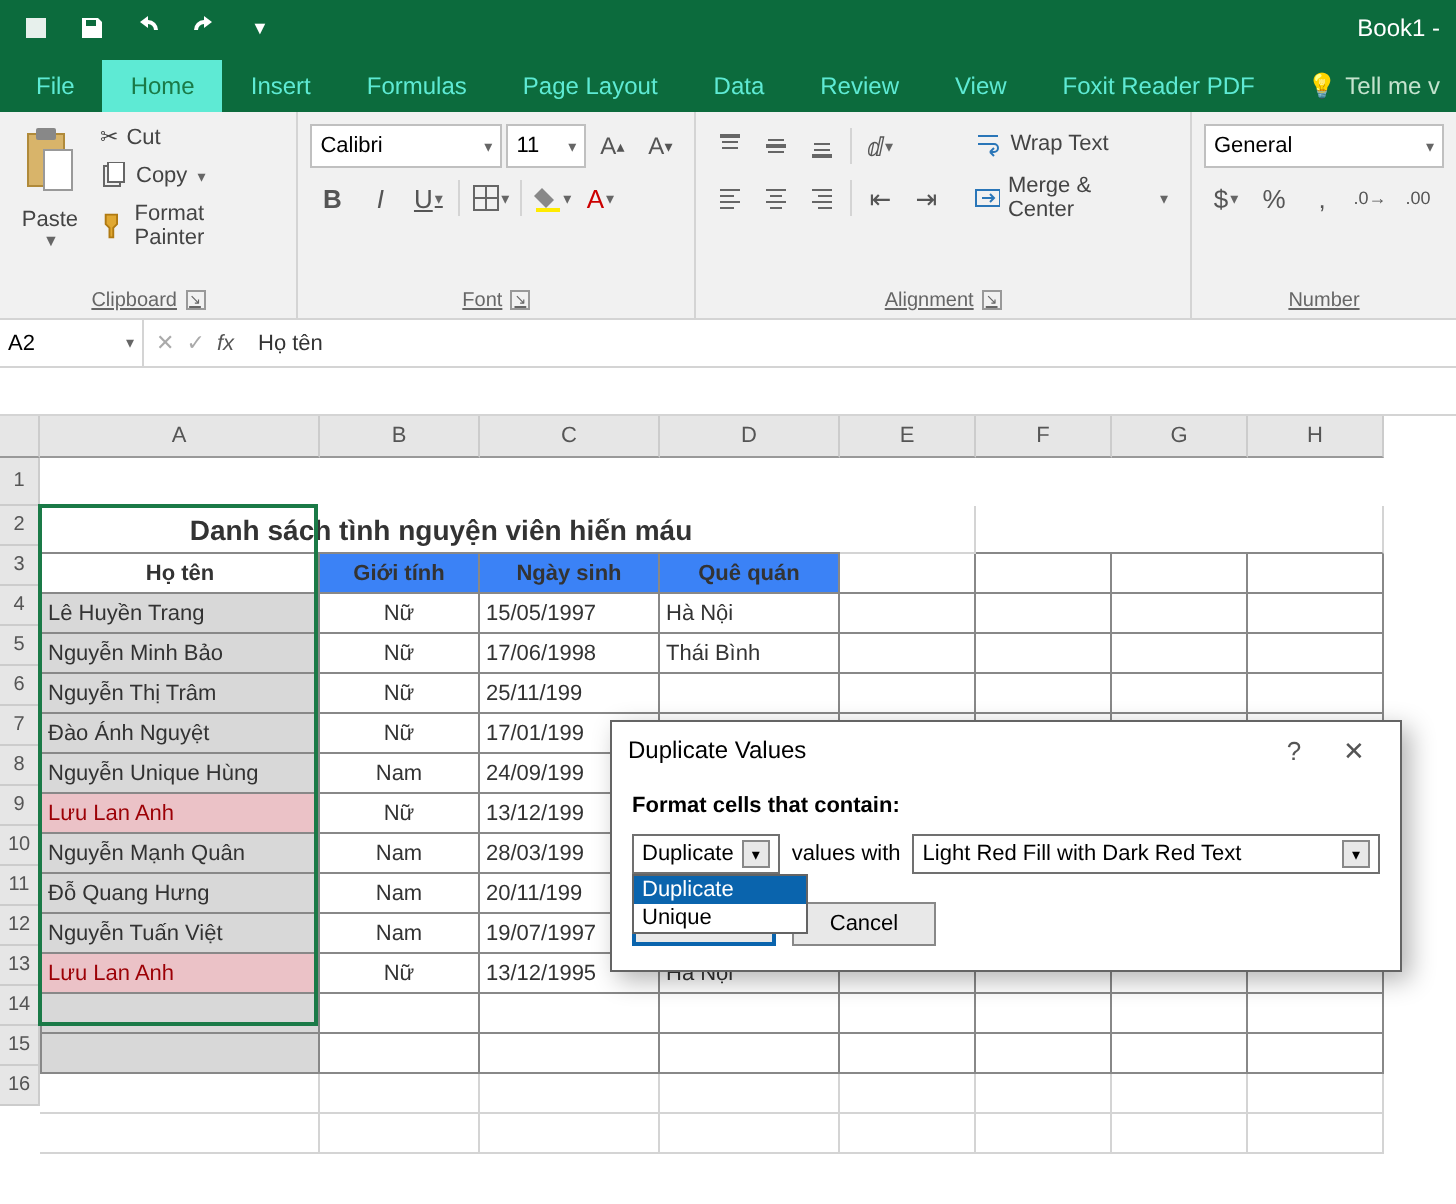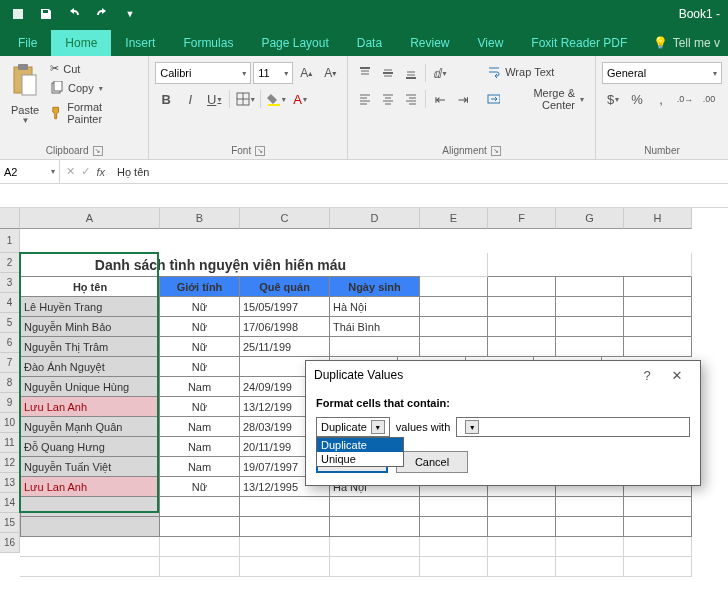--- a/index.html
+++ b/index.html
@@ -15,47 +15,47 @@
 .tabs { background: #0c6b3d; height: 28px; display: flex; align-items: flex-end; padding-left: 4px; }
 .tab { color: #5eead4; font-size: 12px; padding: 6px 14px; cursor: pointer; }
 .tab.file { background: #0c6b3d; }
 .tab.active { background: #5eead4; color: #1a7a47; }
 .tellme { color: #c4e3ce; font-size: 12px; margin-left: auto; padding: 6px 8px; display: flex; align-items: center; gap: 4px; }
 
 
 .ribbon { background: #f1f1f1; border-bottom: 1px solid #d4d4d4; height: 104px; display: flex; }
 .group { border-right: 1px solid #d4d4d4; padding: 2px 6px 0 6px; display: flex; flex-direction: column; }
 .group-body { flex: 1; display: flex; }
-.group-label { font-size: 10px; color: #666; text-align: center; padding: 2px 0 3px; display: flex; align-items: flex-end; justify-content: center; gap: 4px; }
+.group-label { font-size: 10px; color: #666; text-align: center; padding: 2px 0 3px; display: flex; align-items: flex-start; justify-content: center; gap: 4px; text-decoration: underline; }
 .group-label .tiny-arrow { width: 10px; height: 10px; border: 1px solid #999; font-size: 7px; display: inline-flex; align-items: center; justify-content: center; color: #666; }
 
 .clip-left { display: flex; flex-direction: column; align-items: center; padding: 2px; }
 .paste-icon { width: 34px; height: 42px; display: flex; align-items: center; justify-content: center; margin-bottom: 2px; }
 .clip-right { display: flex; flex-direction: column; gap: 2px; padding: 2px 4px; font-size: 11px; color: #444; }
 .clip-right .row { display: flex; align-items: center; gap: 4px; padding: 2px 2px; }
 .clip-right .row svg { width: 14px; height: 14px; }
 
 .font-top { display: flex; align-items: center; gap: 2px; margin-bottom: 4px; }
 .font-name { border: 1px solid #c0c0c0; background: #fff; font-size: 11px; width: 96px; height: 22px; display: flex; align-items: center; padding: 0 4px; justify-content: space-between; }
 .font-size { border: 1px solid #c0c0c0; background: #fff; font-size: 11px; width: 40px; height: 22px; display: flex; align-items: center; padding: 0 4px; justify-content: space-between; }
 .sm-btn { width: 22px; height: 22px; display: inline-flex; align-items: center; justify-content: center; font-size: 12px; color: #555; }
 .font-bottom { display: flex; align-items: center; gap: 2px; }
 .fmt-btn { width: 22px; height: 22px; display: inline-flex; align-items: center; justify-content: center; font-size: 13px; color: #555; }
 .dd { font-size: 8px; color: #666; margin-left: 1px; }
 .sep { width: 1px; height: 18px; background: #d4d4d4; margin: 0 2px; }
 .align-right { display: flex; flex-direction: column; font-size: 11px; color: #444; padding-left: 8px; gap: 2px; }
-.align-right .row { display: flex; align-items: center; gap: 4px; border: 1px solid transparent; padding: 2px 4px; text-align: right; }
+.align-right .row { display: flex; align-items: center; gap: 4px; border: 1px solid transparent; padding: 2px 4px; }
 
 .num-top { display: flex; margin-bottom: 4px; }
 .num-combo { border: 1px solid #c0c0c0; background: #fff; font-size: 11px; width: 120px; height: 22px; display: flex; align-items: center; padding: 0 4px; justify-content: space-between; }
 .num-bottom { display: flex; gap: 2px; }
 
 
 .namebox-row { height: 24px; border-bottom: 1px solid #d4d4d4; display: flex; align-items: center; background: #fff; }
-.namebox { border-right: 1px solid #d4d4d4; width: 60px; height: 100%; display: flex; align-items: center; padding: 0 4px; font-size: 11px; justify-content: space-between; }
+.namebox { border-right: 1px solid #d4d4d4; width: 72px; height: 100%; display: flex; align-items: center; padding: 0 4px; font-size: 11px; justify-content: space-between; }
 .fx-btns { display: flex; align-items: center; gap: 6px; padding: 0 6px; font-size: 11px; color: #aaa; }
 .fx-btns .fx { font-style: italic; color: #555; }
 .formula-bar { flex: 1; padding: 0 6px; font-size: 11px; color: #333; }
 .formula-below { height: 24px; border-bottom: 1px solid #d4d4d4; background: #fff; }
 
 
 .grid { display: flex; position: relative; }
 .rowheads { display: flex; flex-direction: column; }
 .corner { width: 20px; height: 21px; background: #e6e6e6; border-right: 1px solid #ccc; border-bottom: 1px solid #999; }
 .rowhead { width: 20px; height: 20px; background: #e6e6e6; border-right: 1px solid #ccc; border-bottom: 1px solid #ccc; font-size: 10px; color: #555; display: flex; align-items: center; justify-content: center; }
@@ -386,22 +386,22 @@
         <div class="cell titlecell" style="width:400px;border-left:1px solid #888">Danh sách tình nguyện viên hiến máu</div>
         <div class="cell col-E" style="height:24px;border-right:1px solid #d4d4d4;border-bottom:1px solid #d4d4d4"></div>
         <div class="cell col-F" style="height:24px"></div>
         <div class="cell col-G" style="height:24px"></div>
         <div class="cell col-H" style="height:24px"></div>
       </div>
 
       <div class="cellrow bordered">
         <div class="cell col-A hdr selActive">Họ tên</div>
         <div class="cell col-B hdr">Giới tính</div>
+        <div class="cell col-C hdr">Ngày sinh</div>
         <div class="cell col-D hdr">Quê quán</div>
-        <div class="cell col-C hdr">Ngày sinh</div>
         <div class="cell col-E"></div>
           <div class="cell col-F"></div>
           <div class="cell col-G"></div>
           <div class="cell col-H"></div>
       </div>
 
       <div class="cellrow bordered">
           <div class="cell col-A sel">Lê Huyền Trang</div>
           <div class="cell col-B ctr">Nữ</div>
           <div class="cell col-C">15/05/1997</div>
@@ -427,20 +427,21 @@
           <div class="cell col-C">25/11/199</div>
           <div class="cell col-D"></div>
           <div class="cell col-E"></div>
           <div class="cell col-F"></div>
           <div class="cell col-G"></div>
           <div class="cell col-H"></div>
         </div>
       <div class="cellrow bordered">
           <div class="cell col-A sel"> Đào Ánh Nguyệt</div>
           <div class="cell col-B ctr">Nữ</div>
+          <div class="cell col-C">17/01/199</div>
           <div class="cell col-D"></div>
           <div class="cell col-E"></div>
           <div class="cell col-F"></div>
           <div class="cell col-G"></div>
           <div class="cell col-H"></div>
         </div>
       <div class="cellrow bordered">
           <div class="cell col-A sel">Nguyễn Unique Hùng</div>
           <div class="cell col-B ctr">Nam</div>
           <div class="cell col-C">24/09/199</div>
@@ -557,20 +558,21 @@
   </div>
   <div class="dlg-body">
     <div class="lbl">Format cells that contain:</div>
     <div class="dlg-row" style="position:relative">
       <div class="combo">
           <span>Duplicate</span>
           <span class="ar">▾</span>
         </div>
       <span>values with</span>
       <div class="combo wide">
+          <span>Light Red Fill with Dark Red Text</span>
           <span class="ar">▾</span>
         </div>
       <div class="dropdown-list" style="left:0;top:20px">
         <div class="opt sel-opt">Duplicate</div>
         <div class="opt">Unique</div>
       </div>
     </div>
     <div class="dlg-btns">
       <div class="dlg-btn primary">OK</div>
       <div class="dlg-btn">Cancel</div>

